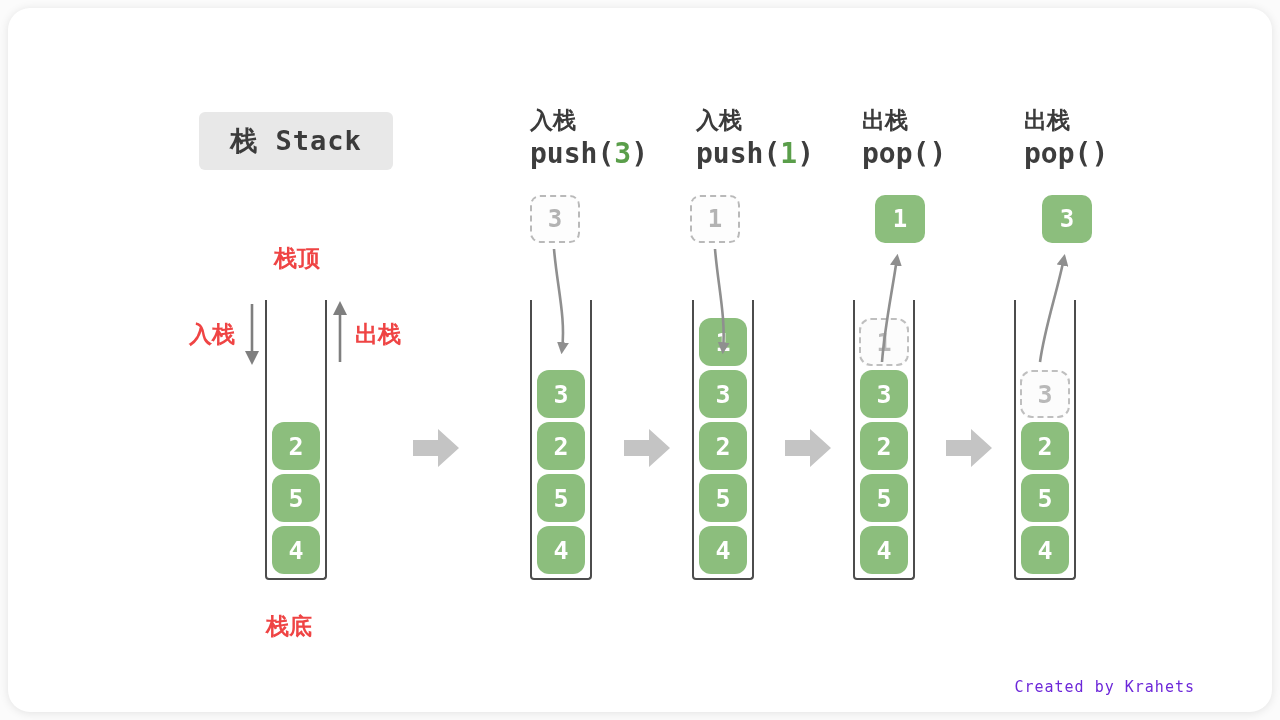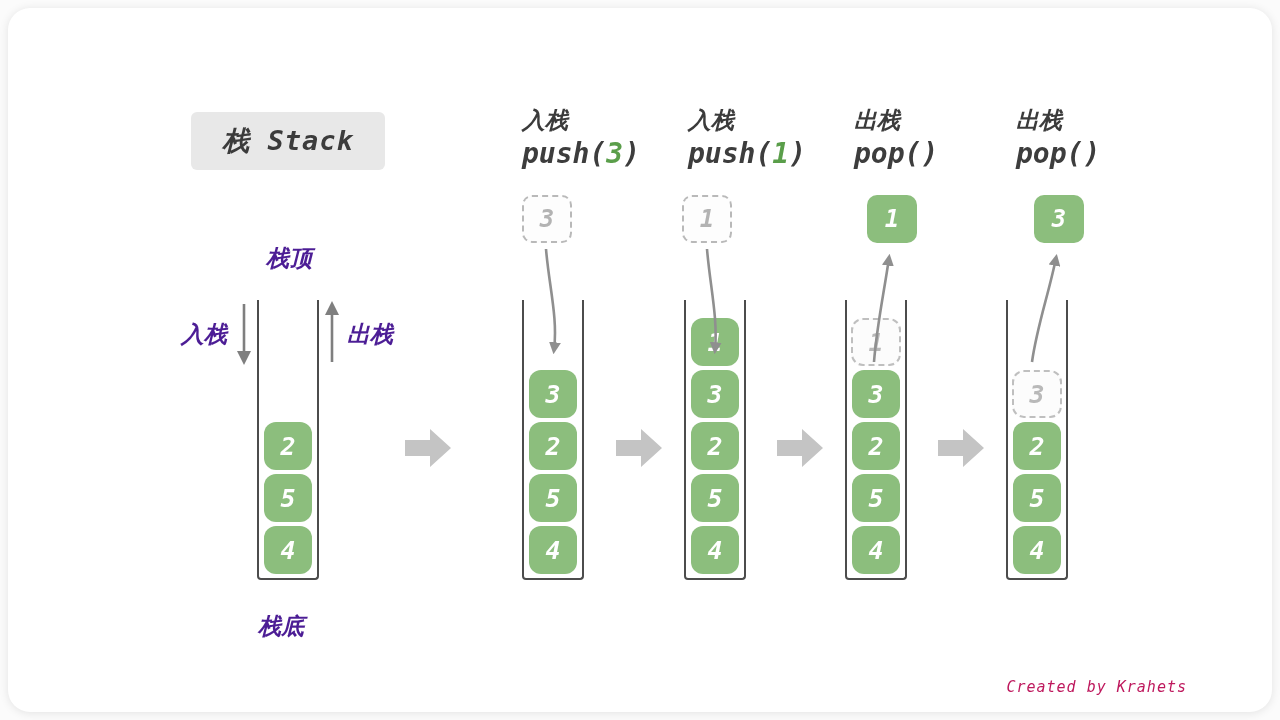--- a/index.html
+++ b/index.html
@@ -4,32 +4,32 @@
 <style>
   * { margin: 0; padding: 0; box-sizing: border-box; }
   html, body { width: 1280px; height: 720px; background: #fbfbfb; overflow: hidden; }
   body { font-family: "Liberation Sans", sans-serif; }
 
   .card {
     position: absolute; left: 8px; top: 8px; width: 1264px; height: 704px;
     background: #ffffff; border-radius: 22px;
     box-shadow: 0 1px 10px rgba(0,0,0,0.10);
   }
-  .canvas { position: absolute; left: 5px; top: 0; width: 1224px; height: 720px; font-style: italic; }
+  .canvas { position: absolute; left: 13px; top: 0; width: 1224px; height: 720px; }
 
   .title-box {
     position: absolute; left: 186px; top: 112px; width: 194px; height: 58px;
     background: #e8e8e8; border-radius: 6px;
     display: flex; align-items: center; justify-content: center;
     font-family: "DejaVu Sans Mono", monospace;
     font-size: 27px; font-weight: bold; color: #3b3b3b; letter-spacing: 1px;
   }
 
   .cn-label {
-    position: absolute; font-size: 23px; font-weight: bold; color: #4c1d95;
+    position: absolute; font-size: 23px; font-weight: bold; color: #ef4444;
     white-space: nowrap;
   }
   .op-label { position: absolute; top: 104px; white-space: nowrap; }
   .op-label .cn { font-size: 23px; font-weight: bold; color: #3b3b3b; display: block; line-height: 32px; }
   .op-label .code {
     font-family: "DejaVu Sans Mono", monospace; font-size: 28px; font-weight: bold;
     color: #3d3d3d; display: block; line-height: 36px;
   }
   .op-label .code .arg { color: #5a9e4a; }
 
@@ -61,21 +61,21 @@
 
   .block-arrow { position: absolute; top: 429px; width: 46px; height: 38px; }
 
   .side-arrow { position: absolute; top: 298px; width: 16px; height: 76px; }
 
   .overlay { position: absolute; left: 0; top: 0; width: 1280px; height: 720px; pointer-events: none; }
 
   .watermark {
     position: absolute; right: 42px; bottom: 24px;
     font-family: "DejaVu Sans Mono", monospace; font-size: 15px;
-    color: #be185d; letter-spacing: 1px;
+    color: #6d28d9; letter-spacing: 1px;
   }
 </style>
 </head>
 <body>
 
 <div class="card"></div>
 <div class="canvas">
 
   <div class="title-box">栈 Stack</div>
 

